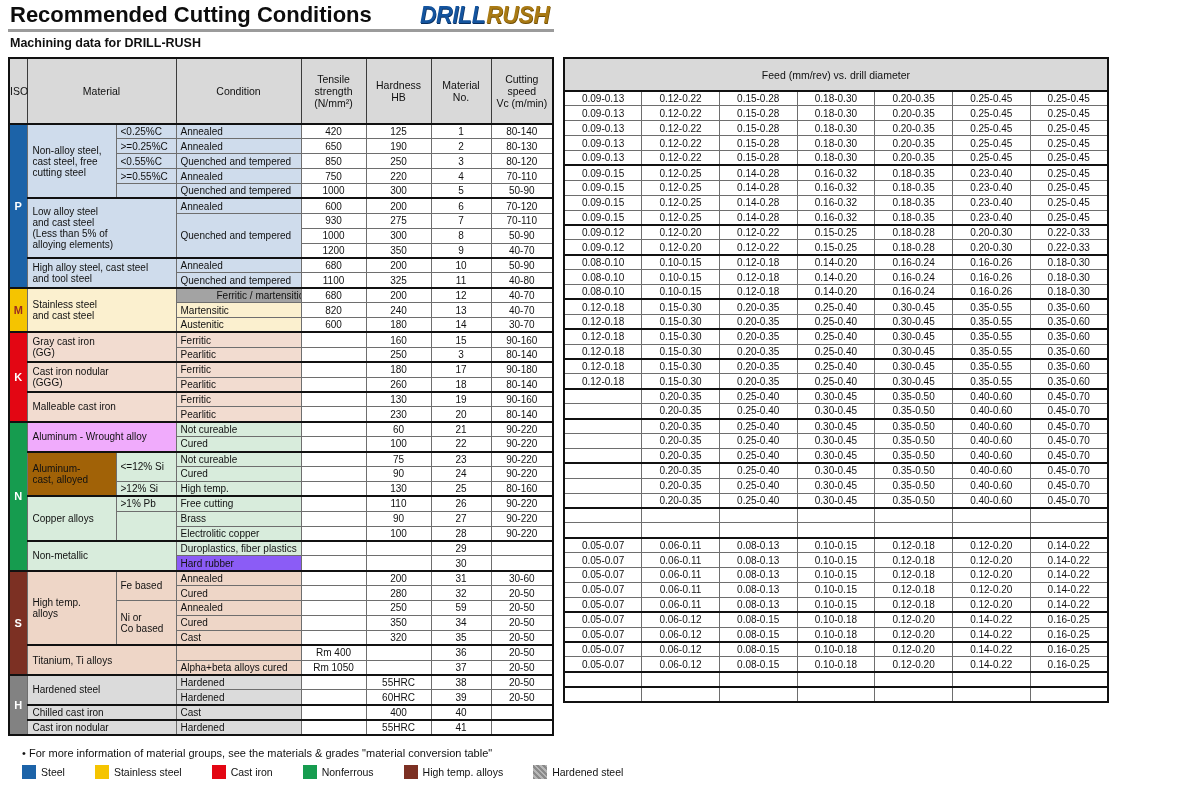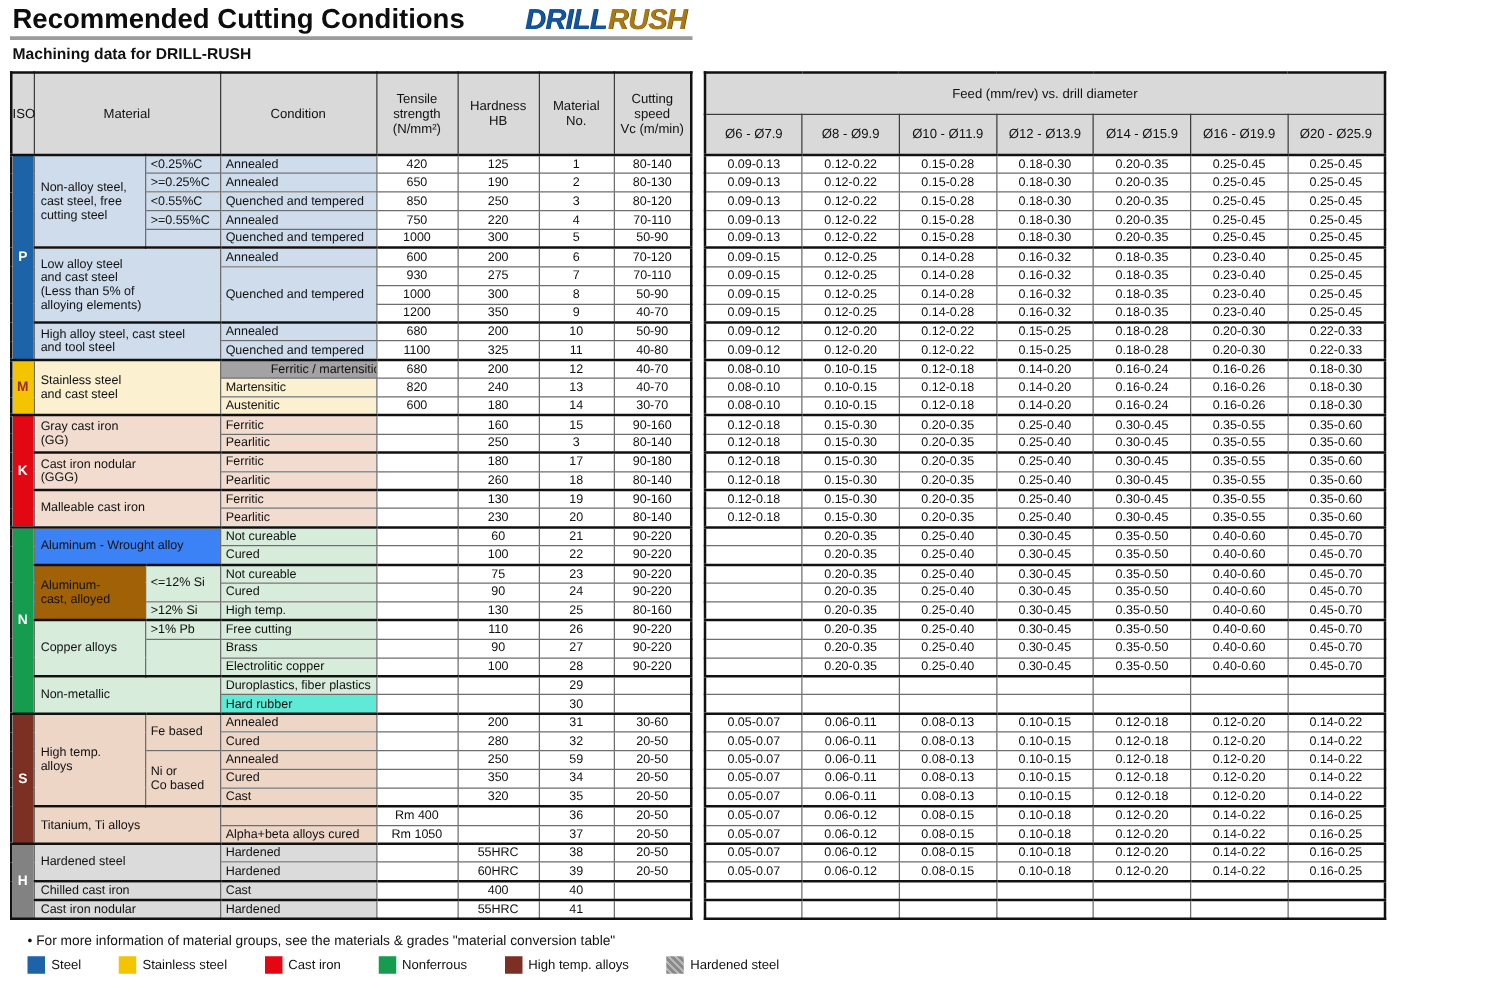--- a/index.html
+++ b/index.html
@@ -242,21 +242,21 @@
       </tr>
       <tr>
         <td class="cond" style="background: rgb(242, 220, 208);">Pearlitic</td>
         <td class="num"></td>
         <td class="num">230</td>
         <td class="num">20</td>
         <td class="num">80-140</td>
       </tr>
       <tr class="grp">
         <td class="iso" rowspan="10" style="background: rgb(22, 156, 79); color: rgb(255, 255, 255);">N</td>
-        <td class="mat" rowspan="2" colspan="2" style="background: #3b82f6;">Aluminum - Wrought alloy</td>
+        <td class="mat" rowspan="2" colspan="2" style="background: #f0abfc;">Aluminum - Wrought alloy</td>
         <td class="cond" style="background: rgb(216, 236, 220);">Not cureable</td>
         <td class="num"></td>
         <td class="num">60</td>
         <td class="num">21</td>
         <td class="num">90-220</td>
       </tr>
       <tr>
         <td class="cond" style="background: rgb(216, 236, 220);">Cured</td>
         <td class="num"></td>
         <td class="num">100</td>
@@ -314,21 +314,21 @@
       </tr>
       <tr class="grp">
         <td class="mat" rowspan="2" colspan="2" style="background: rgb(216, 236, 220);">Non-metallic</td>
         <td class="cond" style="background: rgb(216, 236, 220);">Duroplastics, fiber plastics</td>
         <td class="num"></td>
         <td class="num"></td>
         <td class="num">29</td>
         <td class="num"></td>
       </tr>
       <tr>
-        <td class="cond" style="background: #5eead4;">Hard rubber</td>
+        <td class="cond" style="background: #8b5cf6;">Hard rubber</td>
         <td class="num"></td>
         <td class="num"></td>
         <td class="num">30</td>
         <td class="num"></td>
       </tr>
       <tr class="grp">
         <td class="iso" rowspan="7" style="background: rgb(124, 48, 35); color: rgb(255, 255, 255);">S</td>
         <td class="mat" rowspan="5" style="background: rgb(238, 214, 199);">High temp.
 alloys</td>
         <td class="sub" rowspan="2" style="background: rgb(238, 214, 199);">Fe based</td>
@@ -424,29 +424,20 @@
       <col style="width:77.7px">
       <col style="width:77.7px">
       <col style="width:77.7px">
     <col style="width:77.7px">
       <col style="width:77.7px">
       <col style="width:77.7px">
   </colgroup>
   <thead>
     <tr>
       <th colspan="7" style="border-bottom:1px solid #3c3c3c">Feed (mm/rev) vs. drill diameter</th>
-    </tr>
-    <tr>
-      <th>Ø6 - Ø7.9</th>
-      <th>Ø8 - Ø9.9</th>
-      <th>Ø10 - Ø11.9</th>
-      <th>Ø12 - Ø13.9</th>
-      <th>Ø14 - Ø15.9</th>
-      <th>Ø16 - Ø19.9</th>
-      <th>Ø20 - Ø25.9</th>
     </tr>
   </thead>
   <tbody>
       <tr class="grp">
         <td class="feed">0.09-0.13</td>
         <td class="feed">0.12-0.22</td>
         <td class="feed">0.15-0.28</td>
         <td class="feed">0.18-0.30</td>
         <td class="feed">0.20-0.35</td>
         <td class="feed">0.25-0.45</td>

